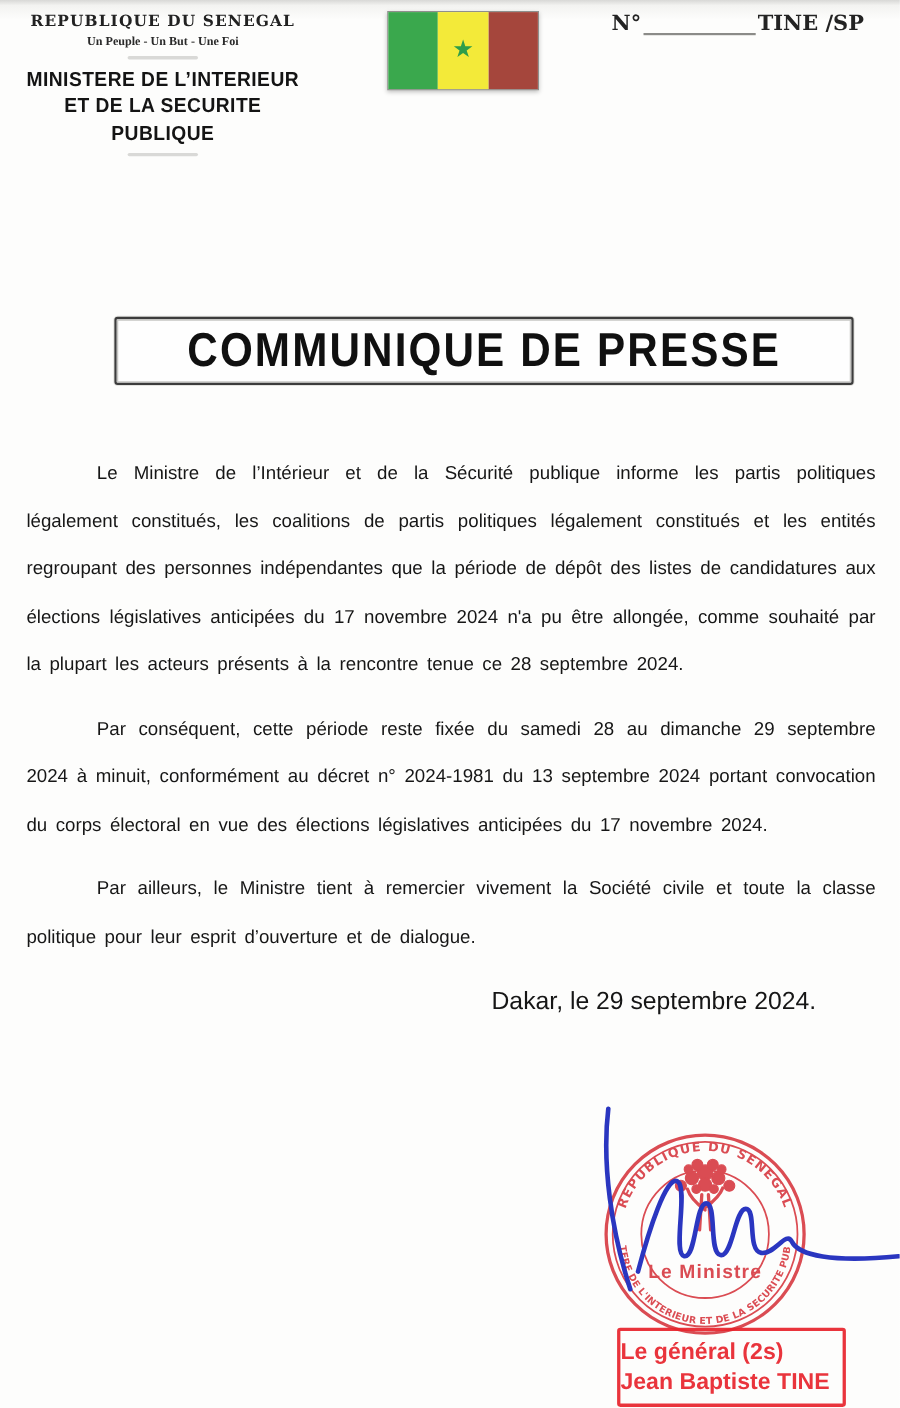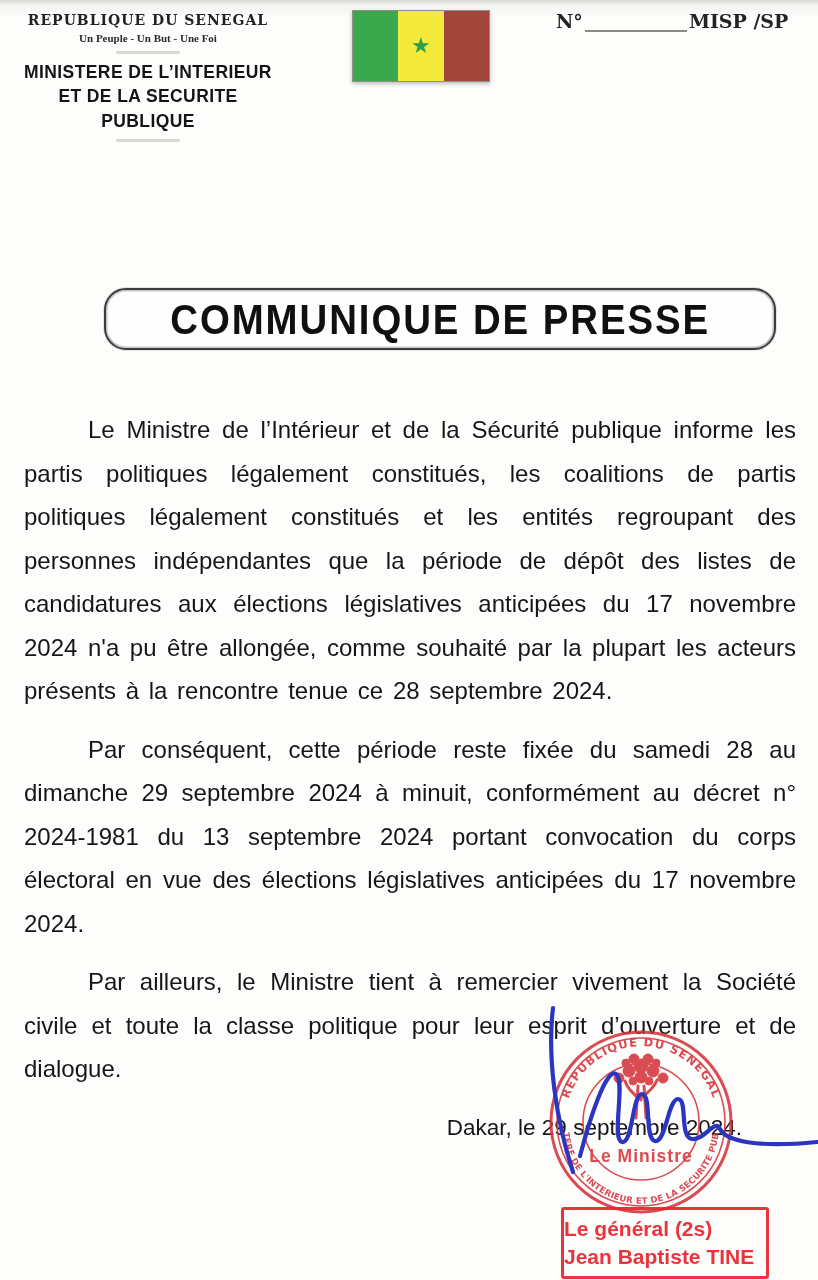--- a/index.html
+++ b/index.html
@@ -28,29 +28,29 @@
              font-size:22px;color:var(--flag-star-green);font-family:"DejaVu Sans",sans-serif;}
 
   
   .ref-line{position:absolute;left:556px;top:10px;width:250px;
             font-family:"DejaVu Serif",serif;font-weight:900;font-size:19px;color:#232323;
             display:flex;align-items:flex-end;}
   .ref-blank{display:inline-block;width:102px;border-bottom:2px solid #8b8b88;height:20px;margin:0 2px;}
 
   
   .banner{position:absolute;left:104px;top:288px;width:668px;height:58px;
-          border:2.5px solid #3c3c3c;border-radius:22px;
+          border:2.5px solid #3c3c3c;border-radius:3px;
           box-shadow:inset 0 0 0 1.5px #c6c6c3, 0 0 0 1px #e4e4e1;
           display:flex;align-items:center;justify-content:center;background:#fefefe;}
   .banner-text{font-family:"Liberation Sans",sans-serif;font-weight:900;font-size:40px;
                letter-spacing:2px;color:#101010;transform:scaleX(.96) scaleY(1.08);white-space:nowrap;}
 
   
   .body-text{position:absolute;left:24px;top:408px;width:772px;}
-  .body-text p{margin:0 0 15px 0;font-size:24px;line-height:43.5px;text-align:justify;
+  .body-text p{margin:0 0 15px 0;font-size:17px;line-height:43.5px;text-align:justify;
                text-indent:64px;word-spacing:3px;color:#161616;}
   .date-line{margin-top:24px;font-size:22.5px;text-align:right;padding-right:54px;color:#161616;}
 
   
   .seal-svg{position:absolute;left:545px;top:1026px;width:195px;height:195px;opacity:.88;}
   .sig-svg{position:absolute;left:520px;top:1000px;width:298px;height:200px;}
   .stamp-box{position:absolute;left:561px;top:1207px;width:202px;height:66px;
              border:3.5px solid var(--stamp-red);border-radius:3px;background:transparent;
              display:flex;flex-direction:column;align-items:flex-start;justify-content:center;gap:2px;opacity:.92;}
   .stamp-box div{font-weight:700;font-size:21px;color:var(--stamp-red);line-height:26px;white-space:nowrap;}
@@ -73,21 +73,21 @@
     <div class="band band-green"></div>
     <div class="band band-yellow">
       <span class="flag-star">★</span>
     </div>
     <div class="band band-red"></div>
   </div>
 
   <div class="ref-line">
     <span>N°</span>
     <span class="ref-blank"></span>
-    <span>MISP /SP</span>
+    <span>TINE /SP</span>
   </div>
 
   <div class="banner">
     <span class="banner-text">COMMUNIQUE DE PRESSE</span>
   </div>
 
   <div class="body-text">
     <p>Le Ministre de l’Intérieur et de la Sécurité publique informe les partis politiques légalement constitués, les coalitions de partis politiques légalement constitués et les entités regroupant des personnes indépendantes que la période de dépôt des listes de candidatures aux élections législatives anticipées du 17 novembre 2024 n'a pu être allongée, comme souhaité par la plupart les acteurs présents à la rencontre tenue ce 28 septembre 2024.</p>
     <p>Par conséquent, cette période reste fixée du samedi 28 au dimanche 29 septembre 2024 à minuit, conformément au décret n° 2024-1981 du 13 septembre 2024 portant convocation du corps électoral en vue des élections législatives anticipées du 17 novembre 2024.</p>
     <p>Par ailleurs, le Ministre tient à remercier vivement la Société civile et toute la classe politique pour leur esprit d’ouverture et de dialogue.</p>

